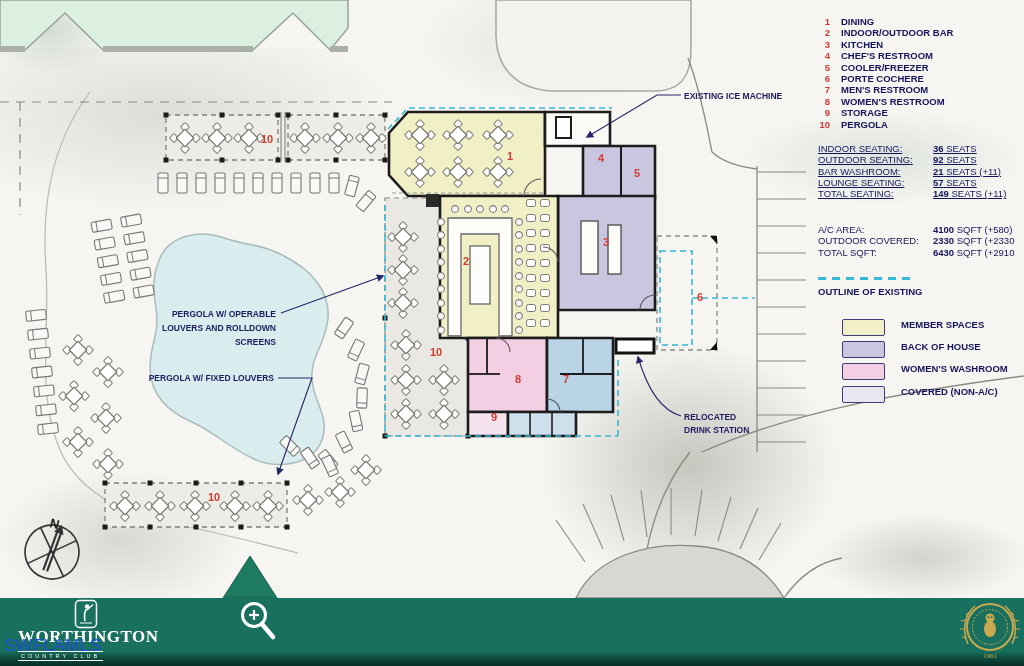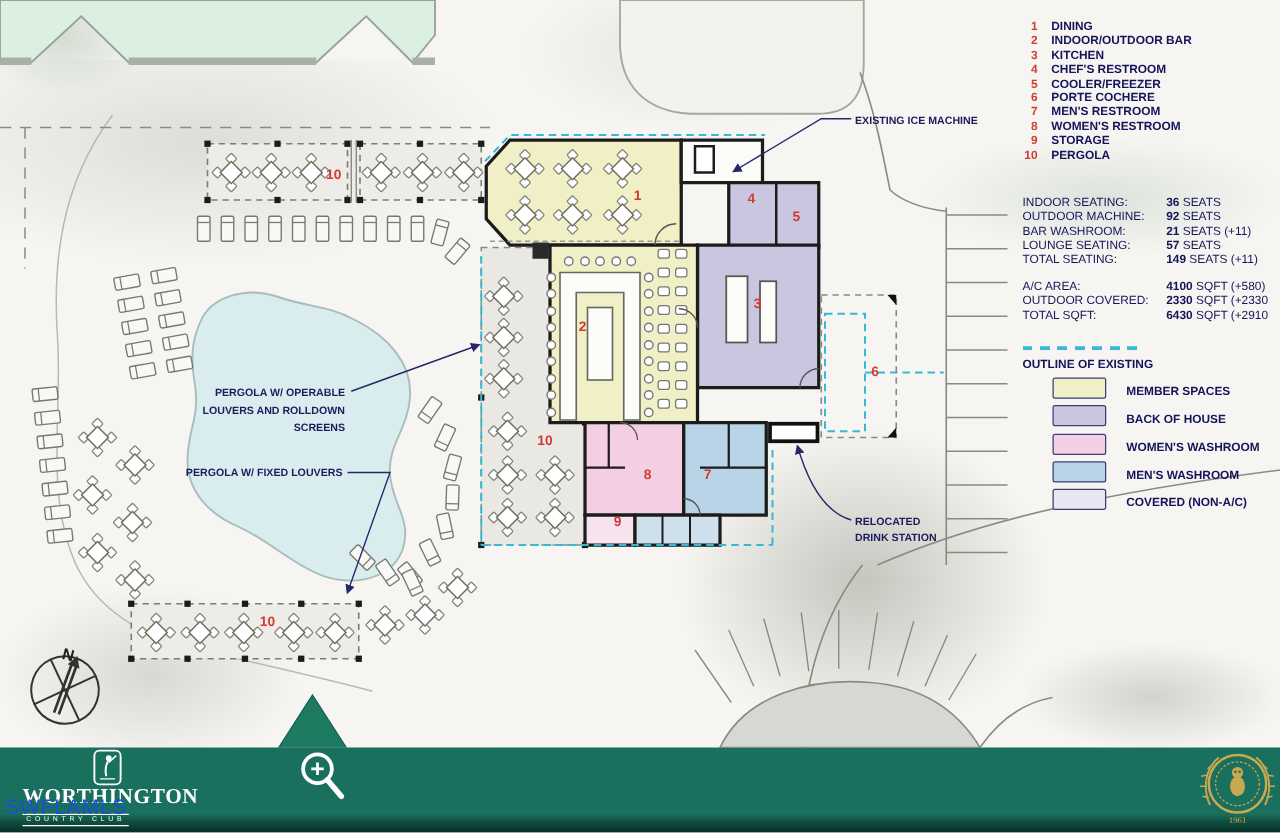--- a/index.html
+++ b/index.html
@@ -19,29 +19,29 @@
   .ann{font:700 8.5px "Liberation Sans",sans-serif;fill:#1d1d5e;}
   .annr{text-anchor:end;}
   .cn{font:700 13px "Liberation Sans",sans-serif;fill:#222;}
 
   
   .panel{position:absolute;left:0;top:0;width:1024px;height:598px;color:#14145a;}
   .room-list{position:absolute;left:814px;top:16px;}
   .rrow{display:flex;align-items:baseline;height:11.4px;font:600 9.5px "Liberation Sans",sans-serif;}
   .rnum{width:16px;text-align:right;color:#d23b33;font-weight:700;margin-right:11px;}
   .stats{position:absolute;left:818px;}
-  .seating{top:157px;}
+  .seating{top:143px;text-decoration:underline;}
   .areas{top:224px;}
   .srow{display:flex;height:11.3px;font:400 9.5px "Liberation Sans",sans-serif;}
   .sl{width:115px;}
   .sv b{font-weight:800;}
   .legend{position:absolute;left:818px;top:277px;}
   .dash-sample{width:92px;height:3px;background:repeating-linear-gradient(90deg,#35b9d6 0 8px,transparent 8px 14px);margin-bottom:6px;}
-  .legend-title{font:700 9.5px "Liberation Sans",sans-serif;margin-bottom:0;}
-  .lrow{display:flex;align-items:flex-end;height:22.2px;font:600 9.5px "Liberation Sans",sans-serif;padding-left:24px;}
+  .legend-title{font:700 9.5px "Liberation Sans",sans-serif;margin-bottom:22px;}
+  .lrow{display:flex;align-items:flex-start;height:22.2px;font:600 9.5px "Liberation Sans",sans-serif;padding-left:24px;}
   .sw{width:41px;height:15px;border:1.6px solid #3c3c78;border-radius:2px;margin-right:16px;flex:none;}
   .sw-0{background:#f1efc6;} .sw-1{background:#c9c6df;} .sw-2{background:#f4cee3;}
   .sw-3{background:#b9d3e7;} .sw-4{background:#e8e7f1;}
 
   
   .banner{position:absolute;left:0;top:598px;width:1024px;height:68px;
           background:linear-gradient(180deg,#1a705e 0%,#1a705e 78%,#0f4d3f 88%,#062d24 100%);}
   .logo{position:absolute;left:18px;top:1px;width:136px;text-align:left;color:#fff;}
   .logo .crest{display:block;margin:0 auto;}
   .logo-name{font:700 17px "Liberation Serif",serif;letter-spacing:.5px;line-height:15px;}
@@ -477,21 +477,21 @@
           <span class="rlbl">PERGOLA</span>
         </div>
     </div>
 
     <div class="stats seating">
       <div class="srow">
           <span class="sl">INDOOR SEATING:</span>
           <span class="sv"><b>36</b><span> SEATS</span></span>
         </div>
       <div class="srow">
-          <span class="sl">OUTDOOR MACHINE:</span>
+          <span class="sl">OUTDOOR SEATING:</span>
           <span class="sv"><b>92</b><span> SEATS</span></span>
         </div>
       <div class="srow">
           <span class="sl">BAR WASHROOM:</span>
           <span class="sv"><b>21</b><span> SEATS (+11)</span></span>
         </div>
       <div class="srow">
           <span class="sl">LOUNGE SEATING:</span>
           <span class="sv"><b>57</b><span> SEATS</span></span>
         </div>
@@ -523,24 +523,20 @@
           <span class="sw sw-0"></span>
           <span class="llbl">MEMBER SPACES</span>
         </div>
       <div class="lrow">
           <span class="sw sw-1"></span>
           <span class="llbl">BACK OF HOUSE</span>
         </div>
       <div class="lrow">
           <span class="sw sw-2"></span>
           <span class="llbl">WOMEN'S WASHROOM</span>
-        </div>
-      <div class="lrow">
-          <span class="sw sw-3"></span>
-          <span class="llbl">MEN'S WASHROOM</span>
         </div>
       <div class="lrow">
           <span class="sw sw-4"></span>
           <span class="llbl">COVERED (NON-A/C)</span>
         </div>
     </div>
   </div>
 
   <div class="banner">
     <div class="logo">

